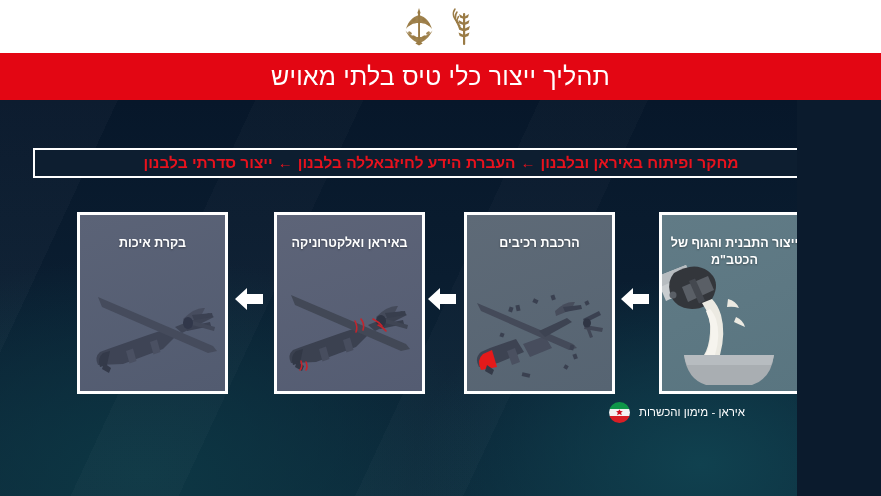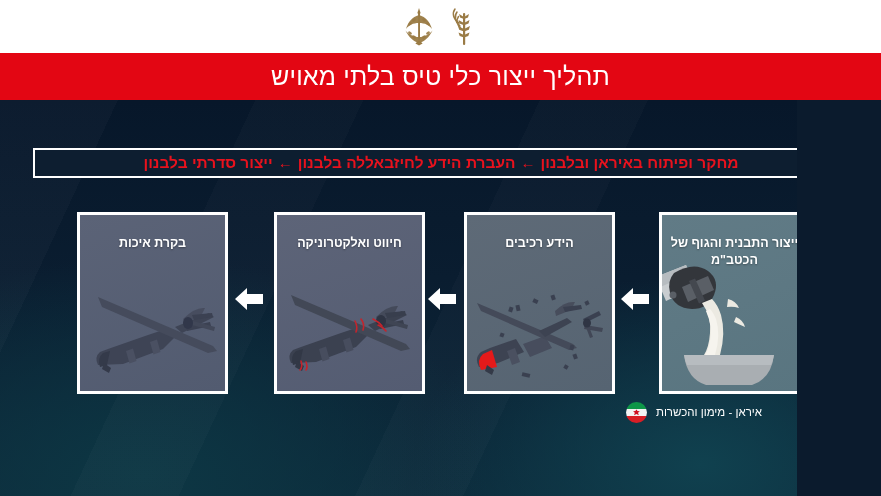--- a/index.html
+++ b/index.html
@@ -132,21 +132,21 @@
   .arrow{
     position:absolute;
     top:70px;
     width:34px; height:34px;
     z-index:4;
   }
 
   
   .legend{
     position:absolute;
-    top:302px; right:35px;
+    top:302px; right:52px;
     display:flex;
     flex-direction:column;
     align-items:flex-end;
     gap:10px;
   }
   .legend-row{
     display:flex;
     flex-direction:row-reverse;
     align-items:center;
     gap:9px;
@@ -263,21 +263,21 @@
             <path d="M106 112 l24 -5 1 4 -24 5z" fill="#3b4152"></path>
             <path d="M113 106 l22 6 -1 4 -22 -6z" fill="#424859"></path>
             <ellipse cx="108" cy="108" rx="5" ry="6" fill="#31374a"></ellipse>
           </g>
         </svg>
       </div>
     </div>
 
     <div class="panel p-wire" style="left:270px;">
       <div class="panel-inner">
-        <div class="panel-label">חיווט ואלקטרוניקה</div>
+        <div class="panel-label">באיראן ואלקטרוניקה</div>
         <svg class="art" viewBox="0 0 145 176">
           <g>
             <path d="M14 148 q-4 -8 2 -13 l8 -3 40 -14 18 -6 9 8 -12 12 -40 15z" fill="#3b4150"></path>
             <path d="M16 150 q-3 -9 3 -14 l7 -2 -3 14z" fill="#323846"></path>
             <path d="M42 134 l7 -2.5 3.5 12.5 -7 2.6z" fill="#474d5e"></path>
             <path d="M66 125 l7 -2.5 3.5 12.5 -7 2.6z" fill="#474d5e"></path>
             <path d="M20 146 l7 5 -2 5 -7 -4z" fill="#323846"></path>
             <path d="M14 80 l115 49 4 5 -9 2 -106 -46z" fill="#424856"></path>
             <path d="M91 110 l34 -14 5 4 -32 16z" fill="#3b4150"></path>
             <path d="M99 102 q12 -12 22 -11 l-4 8 -16 7z" fill="#444a5a"></path>
@@ -293,21 +293,21 @@
               <path d="M24 146 q2 6 -1 9"></path>
               <path d="M29 147 q2 5 0 8"></path>
             </g>
           </g>
         </svg>
       </div>
     </div>
 
     <div class="panel p-asm" style="left:460px;">
       <div class="panel-inner">
-        <div class="panel-label">הידע רכיבים</div>
+        <div class="panel-label">הרכבת רכיבים</div>
         <svg class="art" viewBox="0 0 145 176">
           <g>
             <path d="M12 152 q-5 -9 2 -15 l9 -4 26 -9 8 13 -26 11z" fill="#3d4352"></path>
             <path d="M14 155 q-5 -10 2 -16 l9 -4 5 17z" fill="#e51a1a"></path>
             <path d="M40 136 l8 -3 5 14 -8 3z" fill="#4a5060"></path>
             <path d="M56 129 l22 -8 7 12 -22 9z" fill="#474d5d"></path>
             <path d="M20 150 l7 5 -2 5 -7 -4z" fill="#343a48"></path>
             <path d="M10 88 l96 41 4 4 -8 2 -88 -39z" fill="#444a59"></path>
             <path d="M72 116 l28 -13 5 4 -27 15z" fill="#3d4352"></path>
             <path d="M88 96 q10 -10 20 -9 l-4 8 -15 6z" fill="#474d5c"></path>

